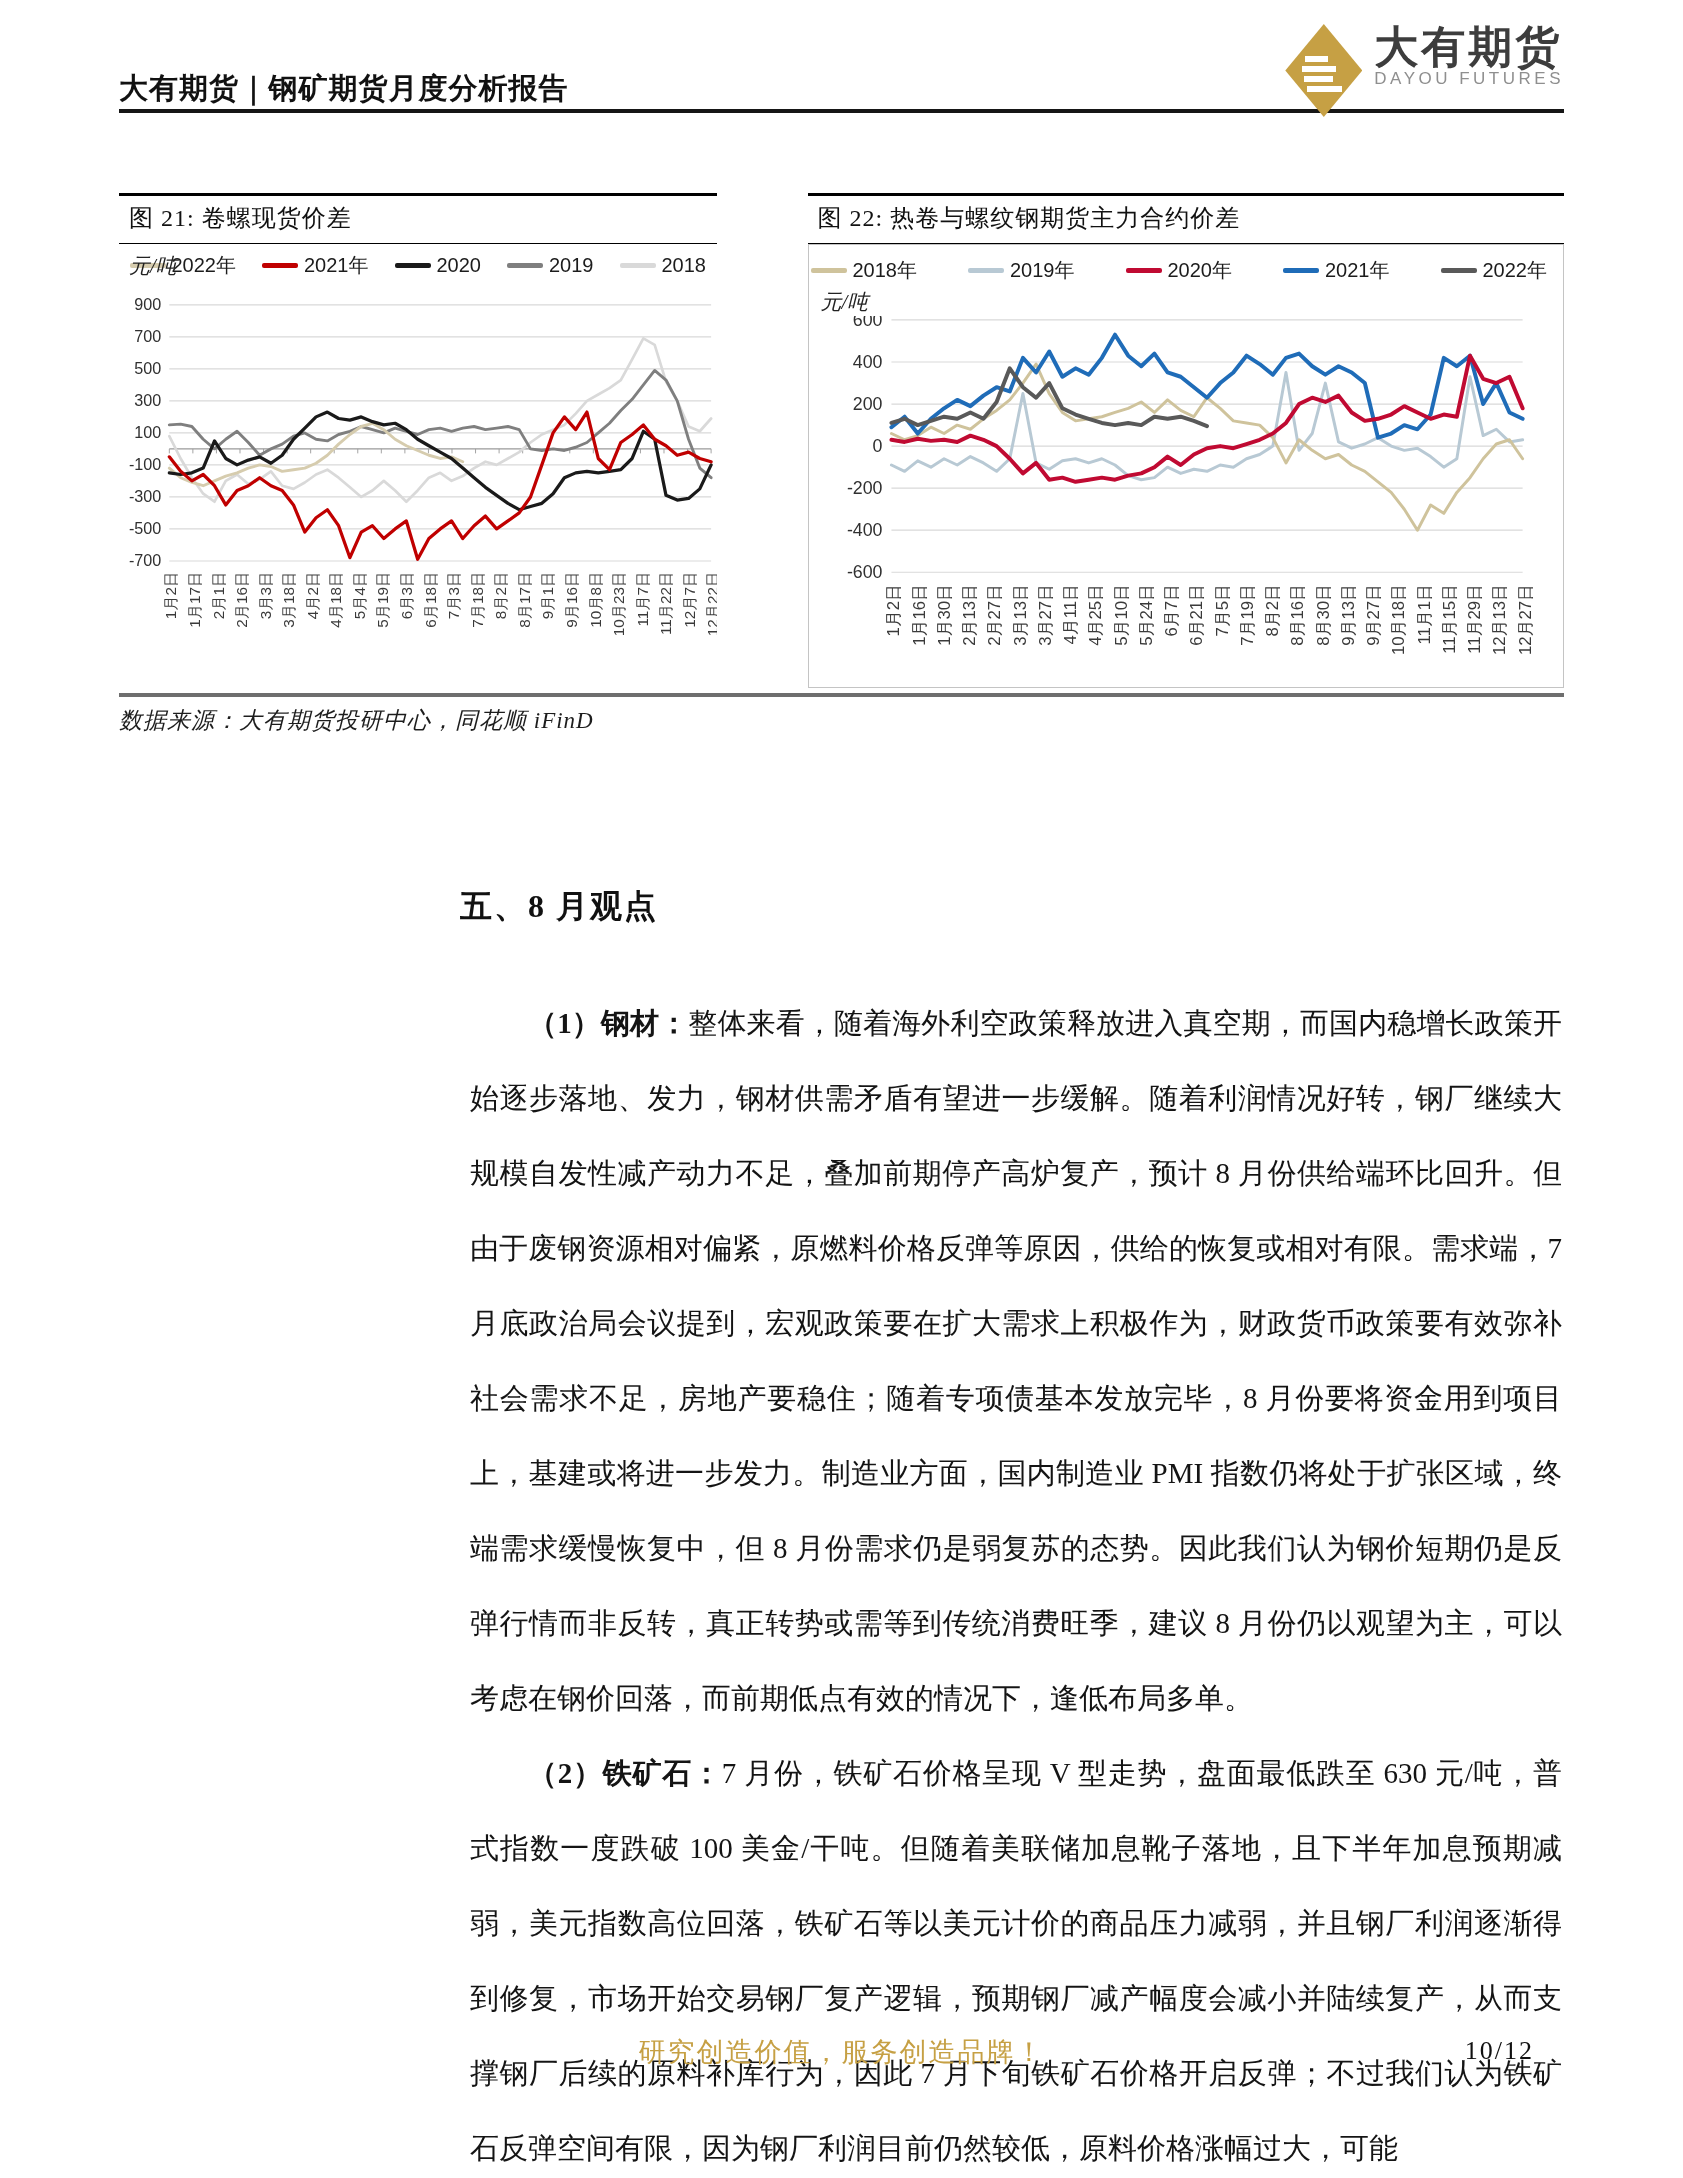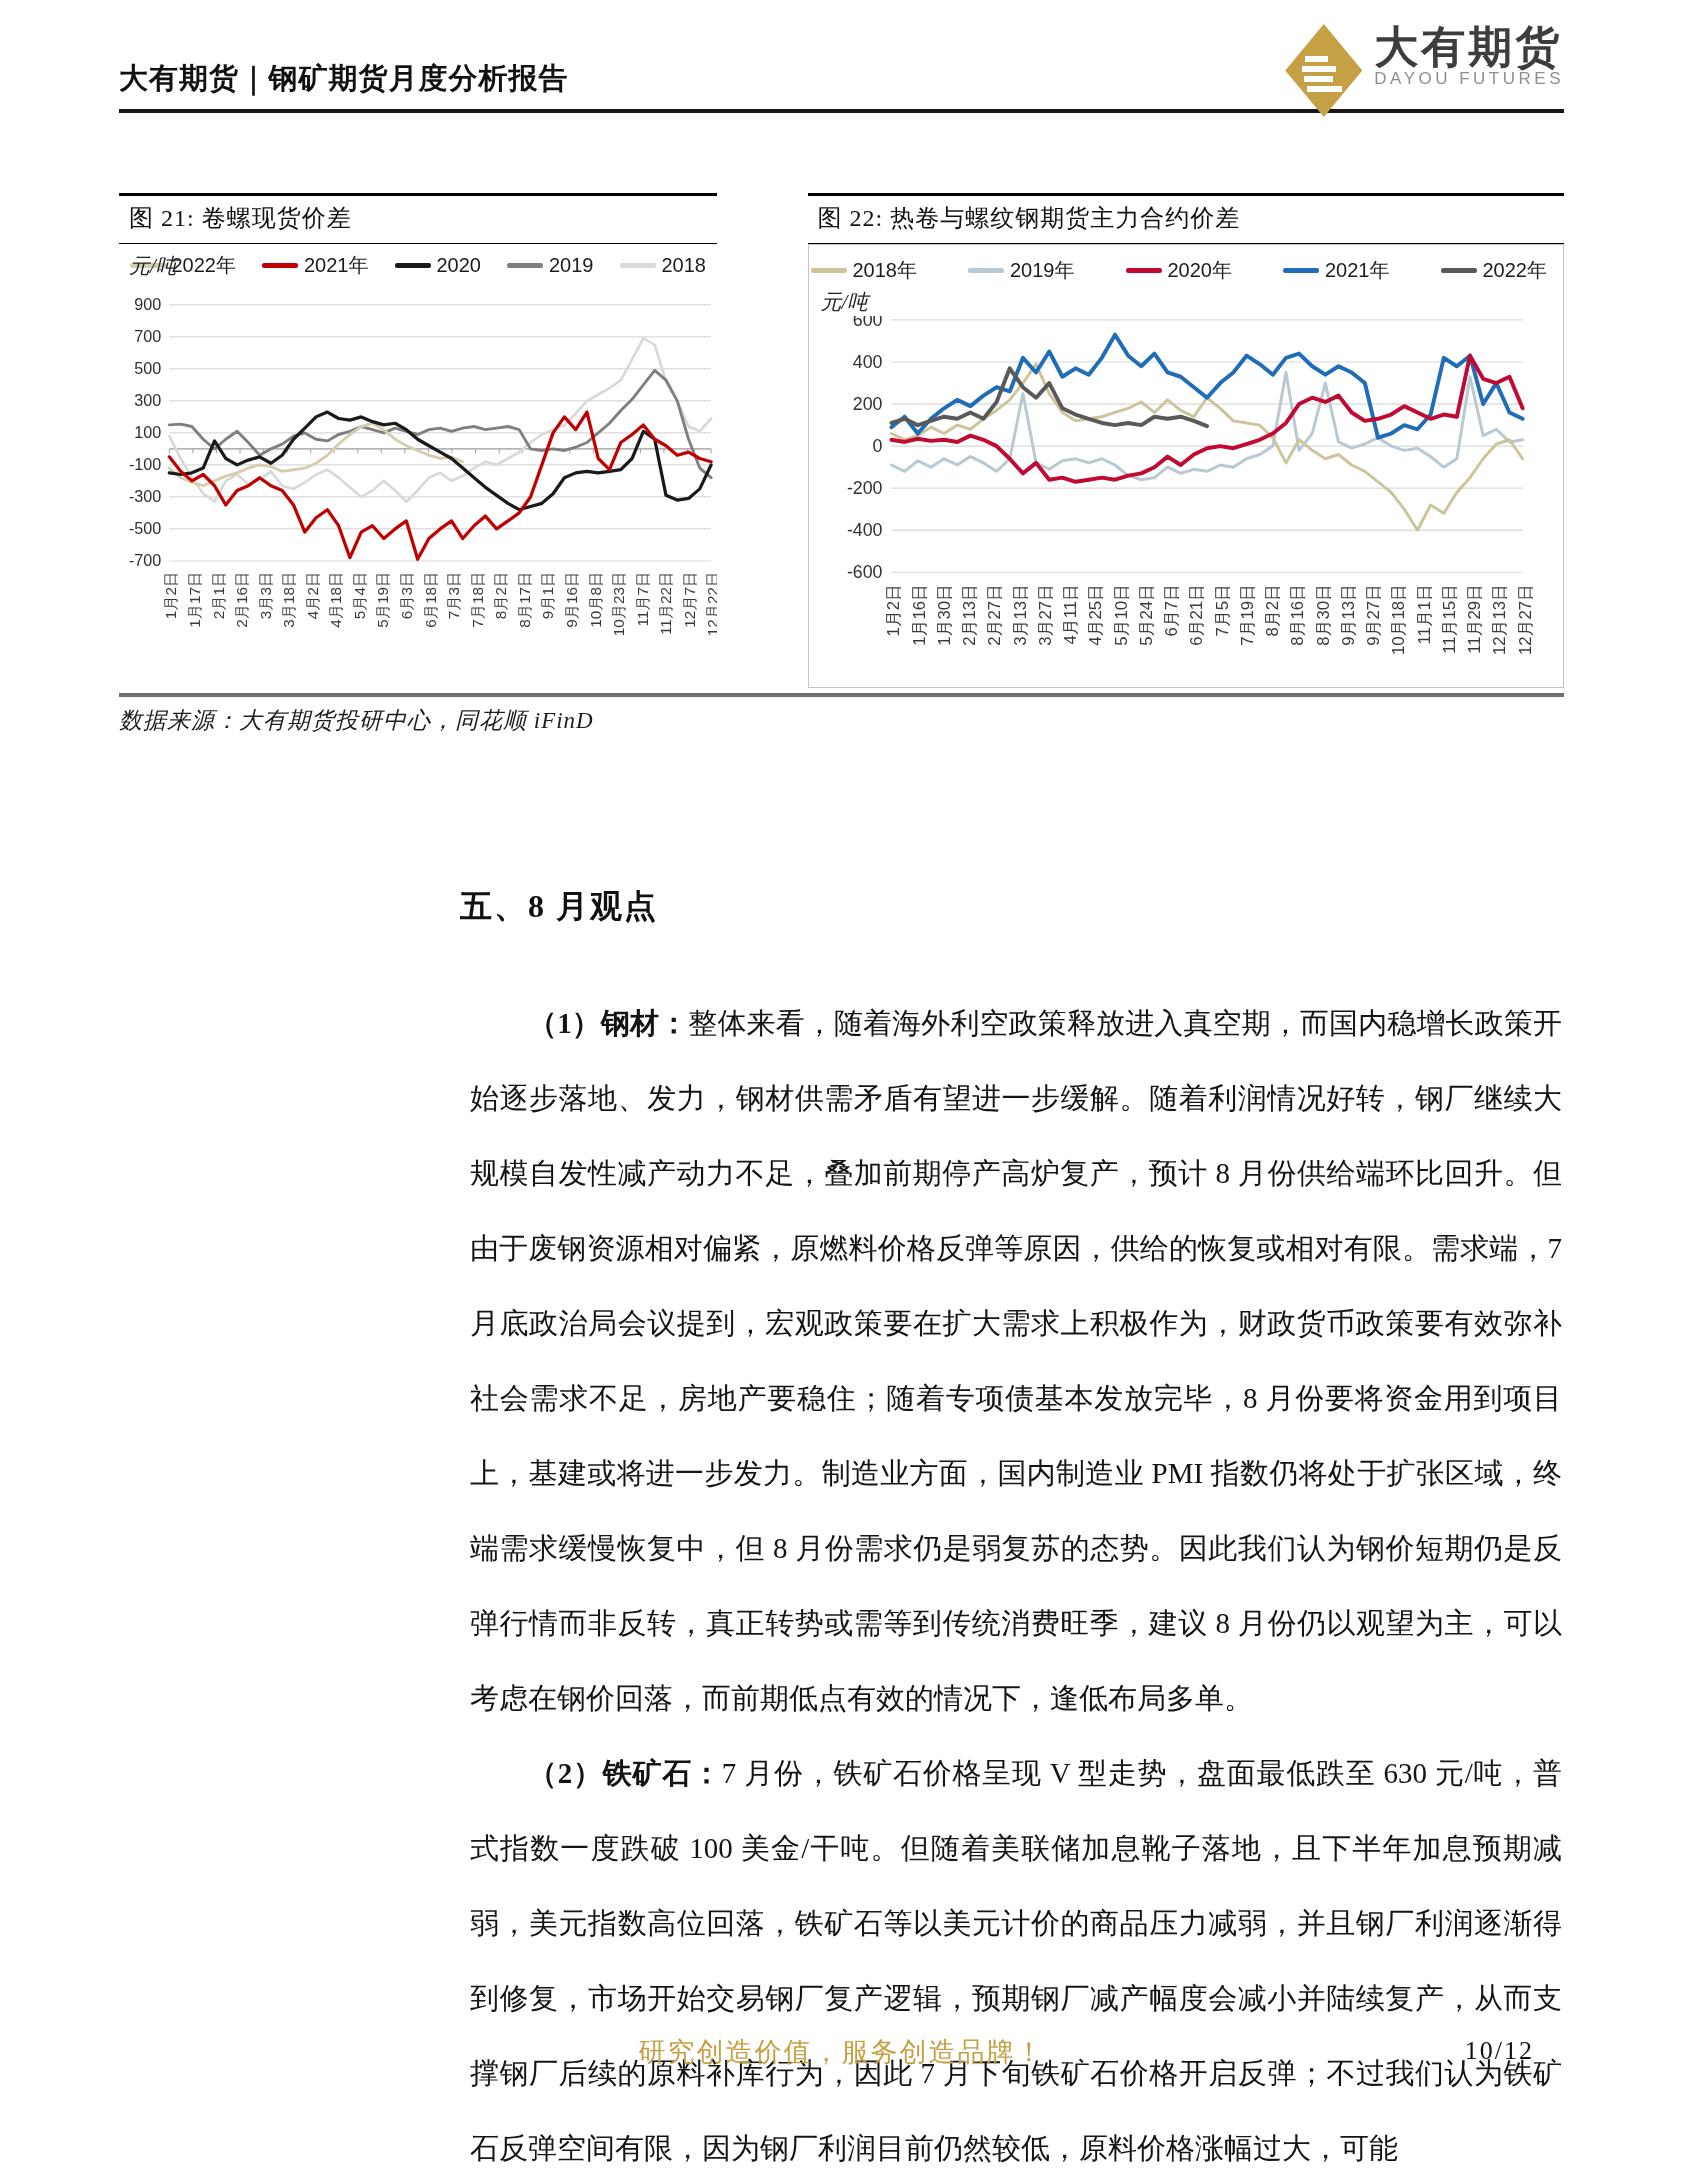--- a/index.html
+++ b/index.html
@@ -1,21 +1,21 @@
 <!DOCTYPE html>
 <html><head>
 <meta charset="utf-8">
 <style>
   html,body{margin:0;padding:0;background:#fff;}
   .page{position:relative;width:1683px;height:2178px;background:#fff;overflow:hidden;
         font-family:"Liberation Serif","DejaVu Serif",serif;color:#111;}
   
   .header{position:absolute;top:24px;left:119px;width:1445px;height:85px;
           border-bottom:4px solid #161616;display:flex;justify-content:space-between;}
-  .report-title{align-self:flex-end;padding-bottom:10px;font-size:29px;font-weight:bold;letter-spacing:1px;}
+  .report-title{align-self:flex-end;padding-bottom:0;font-size:29px;font-weight:bold;letter-spacing:1px;}
   .brand{display:flex;align-items:flex-start;gap:12px;margin-bottom:-6px;}
   .logo-mark{position:relative;width:77px;height:93px;background:#c6a044;
              clip-path:polygon(50% 0,100% 50%,50% 100%,0 50%);}
   .logo-mark i{position:absolute;display:block;background:#fff;height:6px;}
   .logo-mark i:nth-child(1){top:34%;left:26%;width:30%;}
   .logo-mark i:nth-child(2){top:45%;left:22%;width:44%;}
   .logo-mark i:nth-child(3){top:56%;left:24%;width:38%;}
   .logo-mark i:nth-child(4){top:67%;left:28%;width:46%;}
   .brand-text{display:flex;flex-direction:column;line-height:1.05;}
   .brand-cn{font-family:"Liberation Sans","DejaVu Sans",sans-serif;font-size:44px;font-weight:bold;

